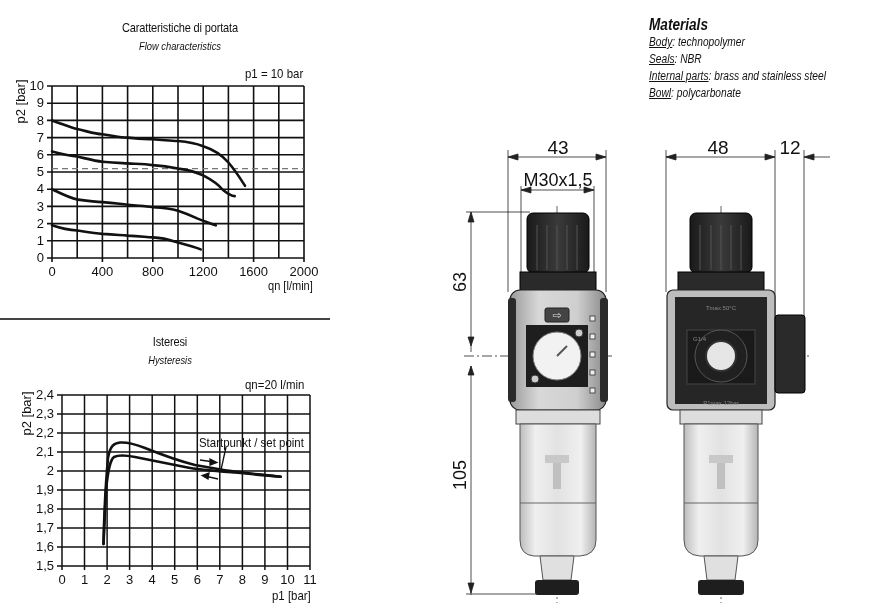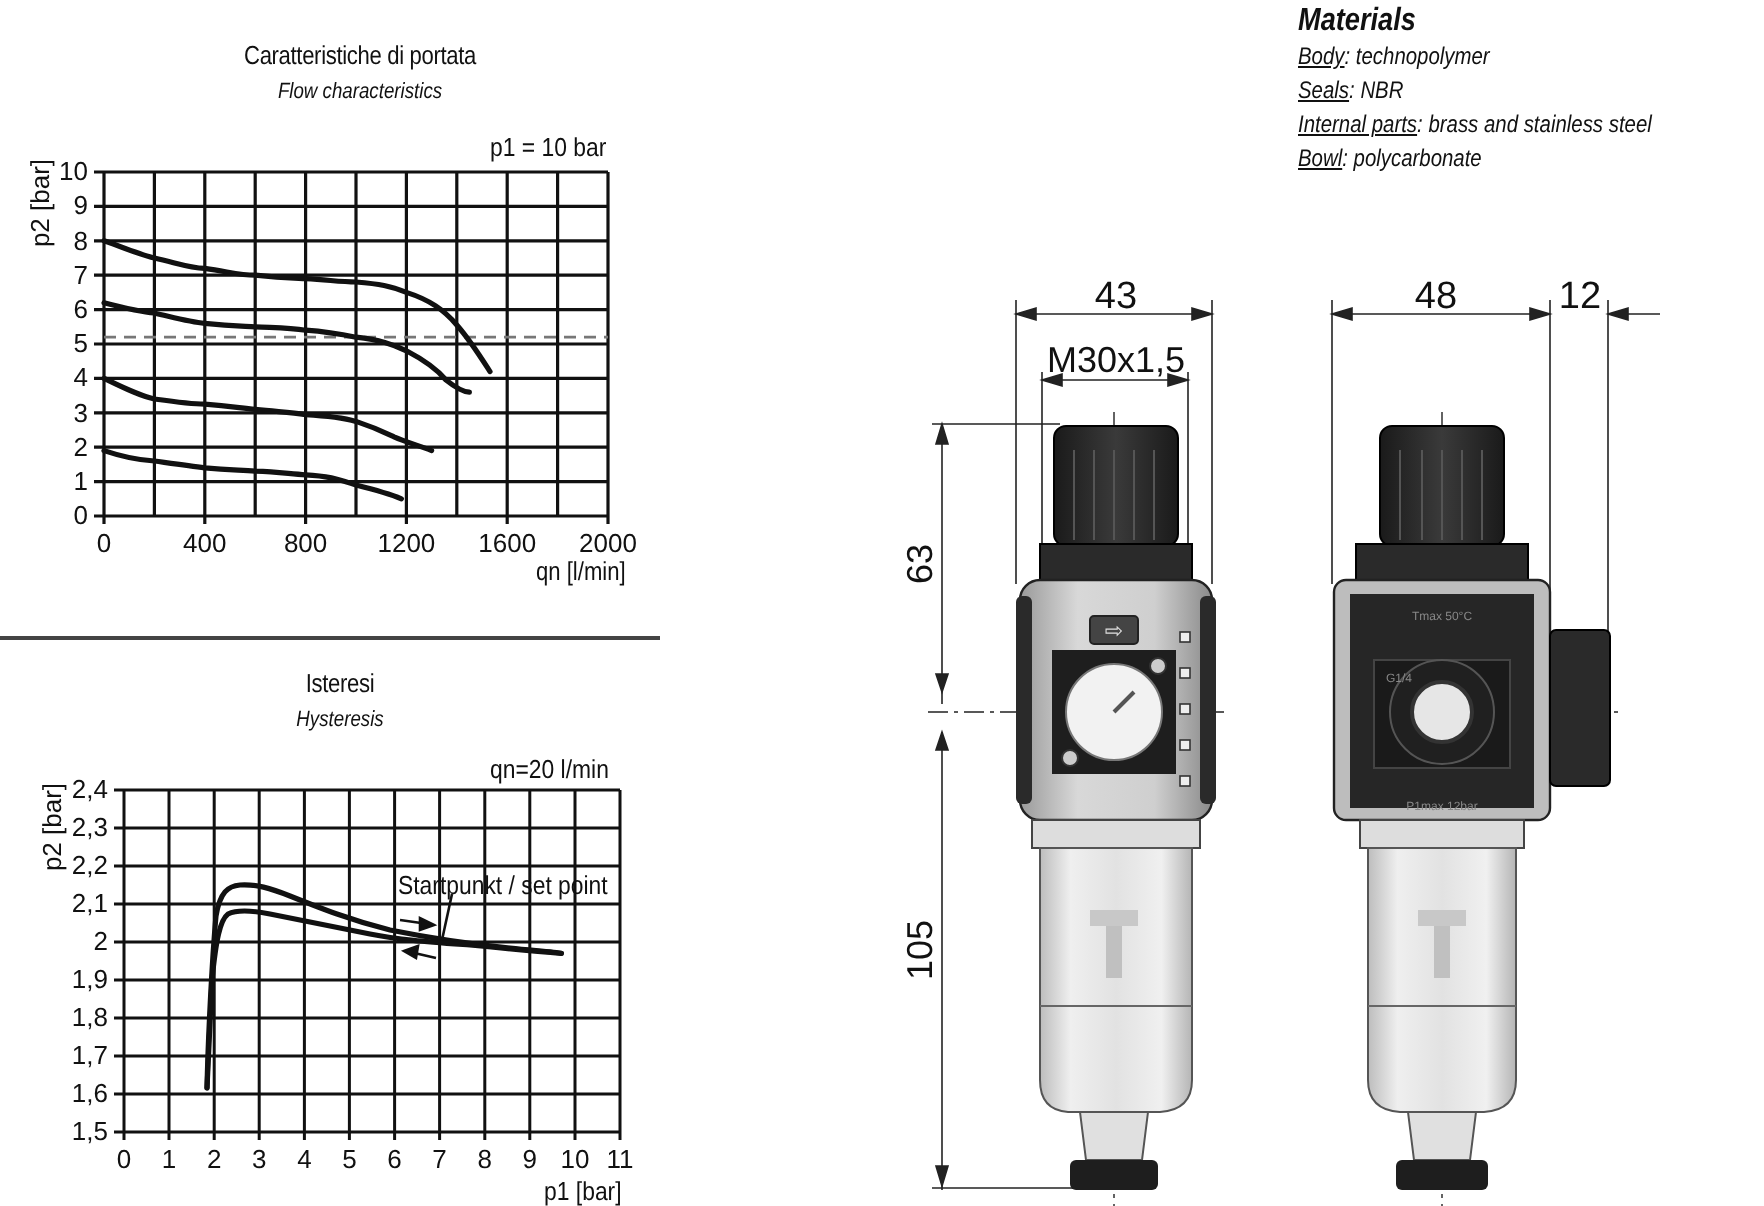--- a/index.html
+++ b/index.html
@@ -168,21 +168,21 @@
     <text x="174.7" y="584">5</text>
     <text x="197.3" y="584">6</text>
     <text x="219.8" y="584">7</text>
     <text x="242.4" y="584">8</text>
     <text x="264.9" y="584">9</text>
     <text x="287.5" y="584">10</text>
     <text x="310" y="584">11</text>
   </g>
 </svg>
 
-<div class="abs" style="left:649px; top:2px;">
+<div class="abs" style="left:649px; top:16px;">
   <div class="materials-title">Materials</div>
   <div class="mat-line"><u>Body</u><span>: technopolymer</span></div>
   <div class="mat-line"><u>Seals</u><span>: NBR</span></div>
   <div class="mat-line"><u>Internal parts</u><span>: brass and stainless steel</span></div>
   <div class="mat-line"><u>Bowl</u><span>: polycarbonate</span></div>
 </div>
 
 <svg class="abs" style="left:440px; top:130px;" width="442" height="473" viewBox="440 130 442 473">
   <defs>
     <linearGradient id="gBody" x1="0" x2="1">

